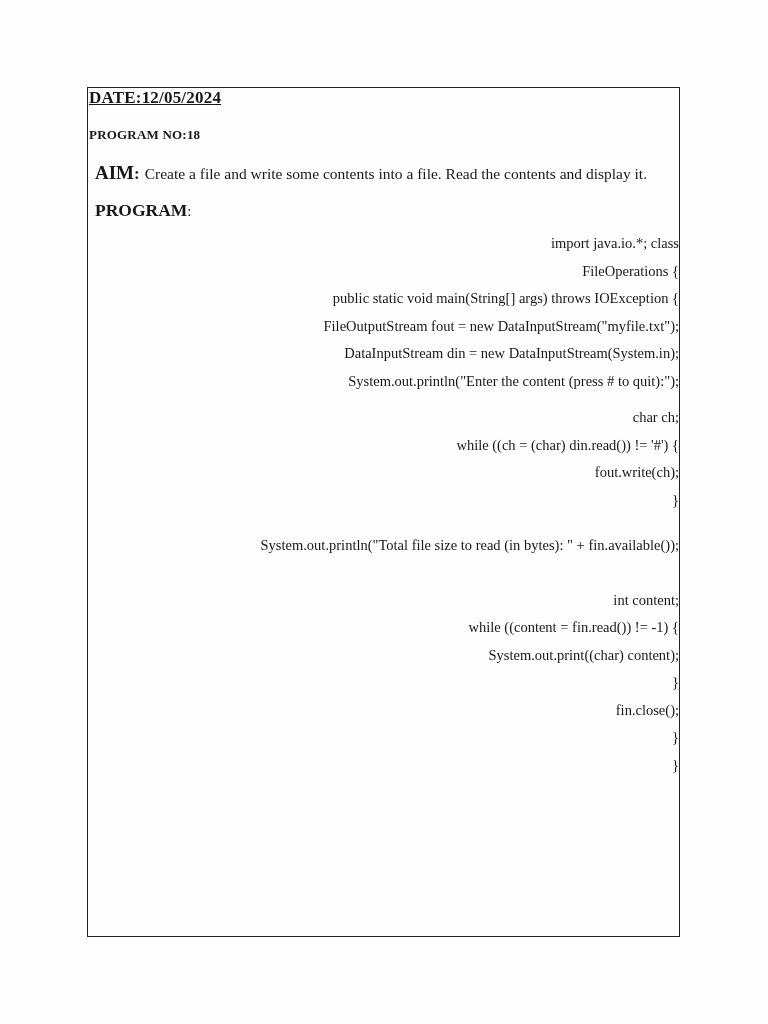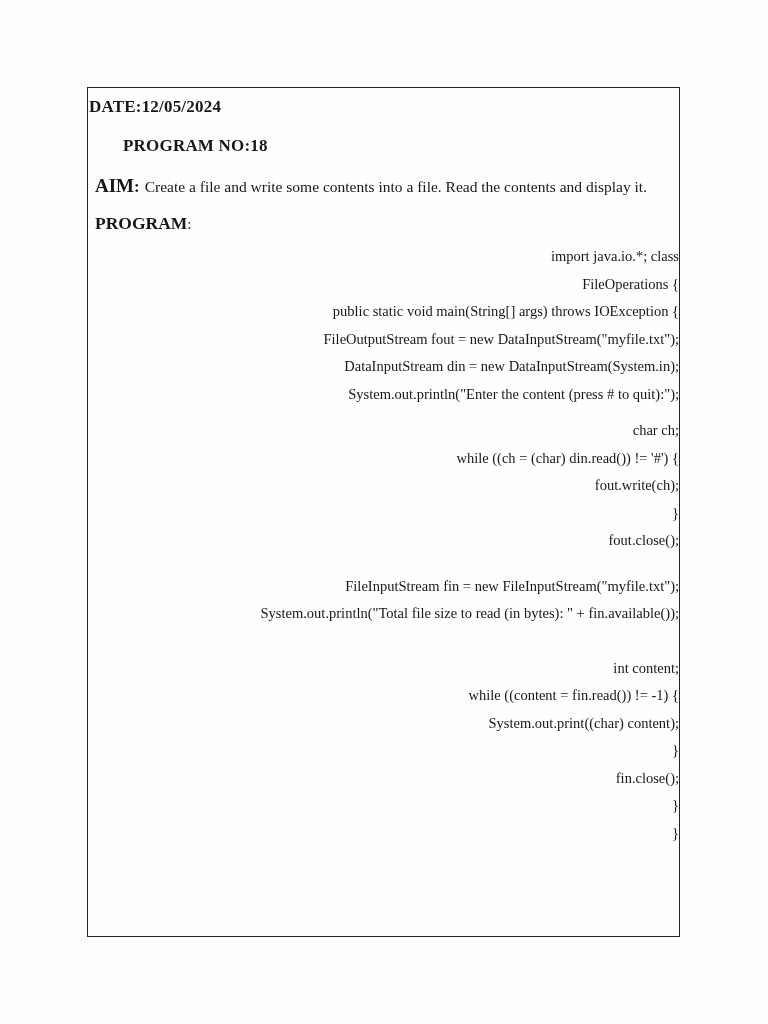--- a/index.html
+++ b/index.html
@@ -20,31 +20,31 @@
     position: absolute;
     left: 87px;
     top: 87px;
     width: 593px;
     height: 850px;
     border: 1.5px solid #242424;
     box-sizing: border-box;
     background: #fefefe;
   }
   .date-line {
-    margin: 9px 0 0 1px;
+    margin: 0 0 0 1px;
     font-size: 17px;
     font-weight: bold;
     letter-spacing: 0.2px;
+    text-decoration: underline;
   }
   .progno-line {
     margin: 19px 0 0 1px;
-    font-size: 17px;
+    font-size: 13px;
     font-weight: bold;
     letter-spacing: 0.2px;
-    padding-left: 34px;
   }
   .aim-line {
     margin: 19px 0 0 7px;
     font-size: 15.5px;
   }
   .aim-label {
     font-size: 19px;
     font-weight: bold;
     margin-top: 19px;
   }
@@ -103,24 +103,22 @@
         <div class="code-line">      FileOperations {</div>
         <div class="code-line">    public static void main(String[] args) throws IOException {</div>
         <div class="code-line">         FileOutputStream fout = new DataInputStream("myfile.txt");</div>
         <div class="code-line">         DataInputStream din = new DataInputStream(System.in);</div>
         <div class="code-line">         System.out.println("Enter the content (press # to quit):");</div>
         <div class="code-blank"></div>
         <div class="code-line">         char ch;</div>
         <div class="code-line">         while ((ch = (char) din.read()) != '#') {</div>
         <div class="code-line">             fout.write(ch);</div>
         <div class="code-line">         }</div>
-        <div class="code-line">         fout.close();</div>
         <div class="code-blank"></div>
         <div class="code-blank"></div>
-        <div class="code-line">         FileInputStream fin = new FileInputStream("myfile.txt");</div>
         <div class="code-line">         System.out.println("Total file size to read (in bytes): " + fin.available());</div>
         <div class="code-blank"></div>
         <div class="code-blank"></div>
         <div class="code-blank"></div>
         <div class="code-line">         int content;</div>
         <div class="code-line">         while ((content = fin.read()) != -1) {</div>
         <div class="code-line">             System.out.print((char) content);</div>
         <div class="code-line">         }</div>
         <div class="code-line">         fin.close();</div>
         <div class="code-line">    }</div>

